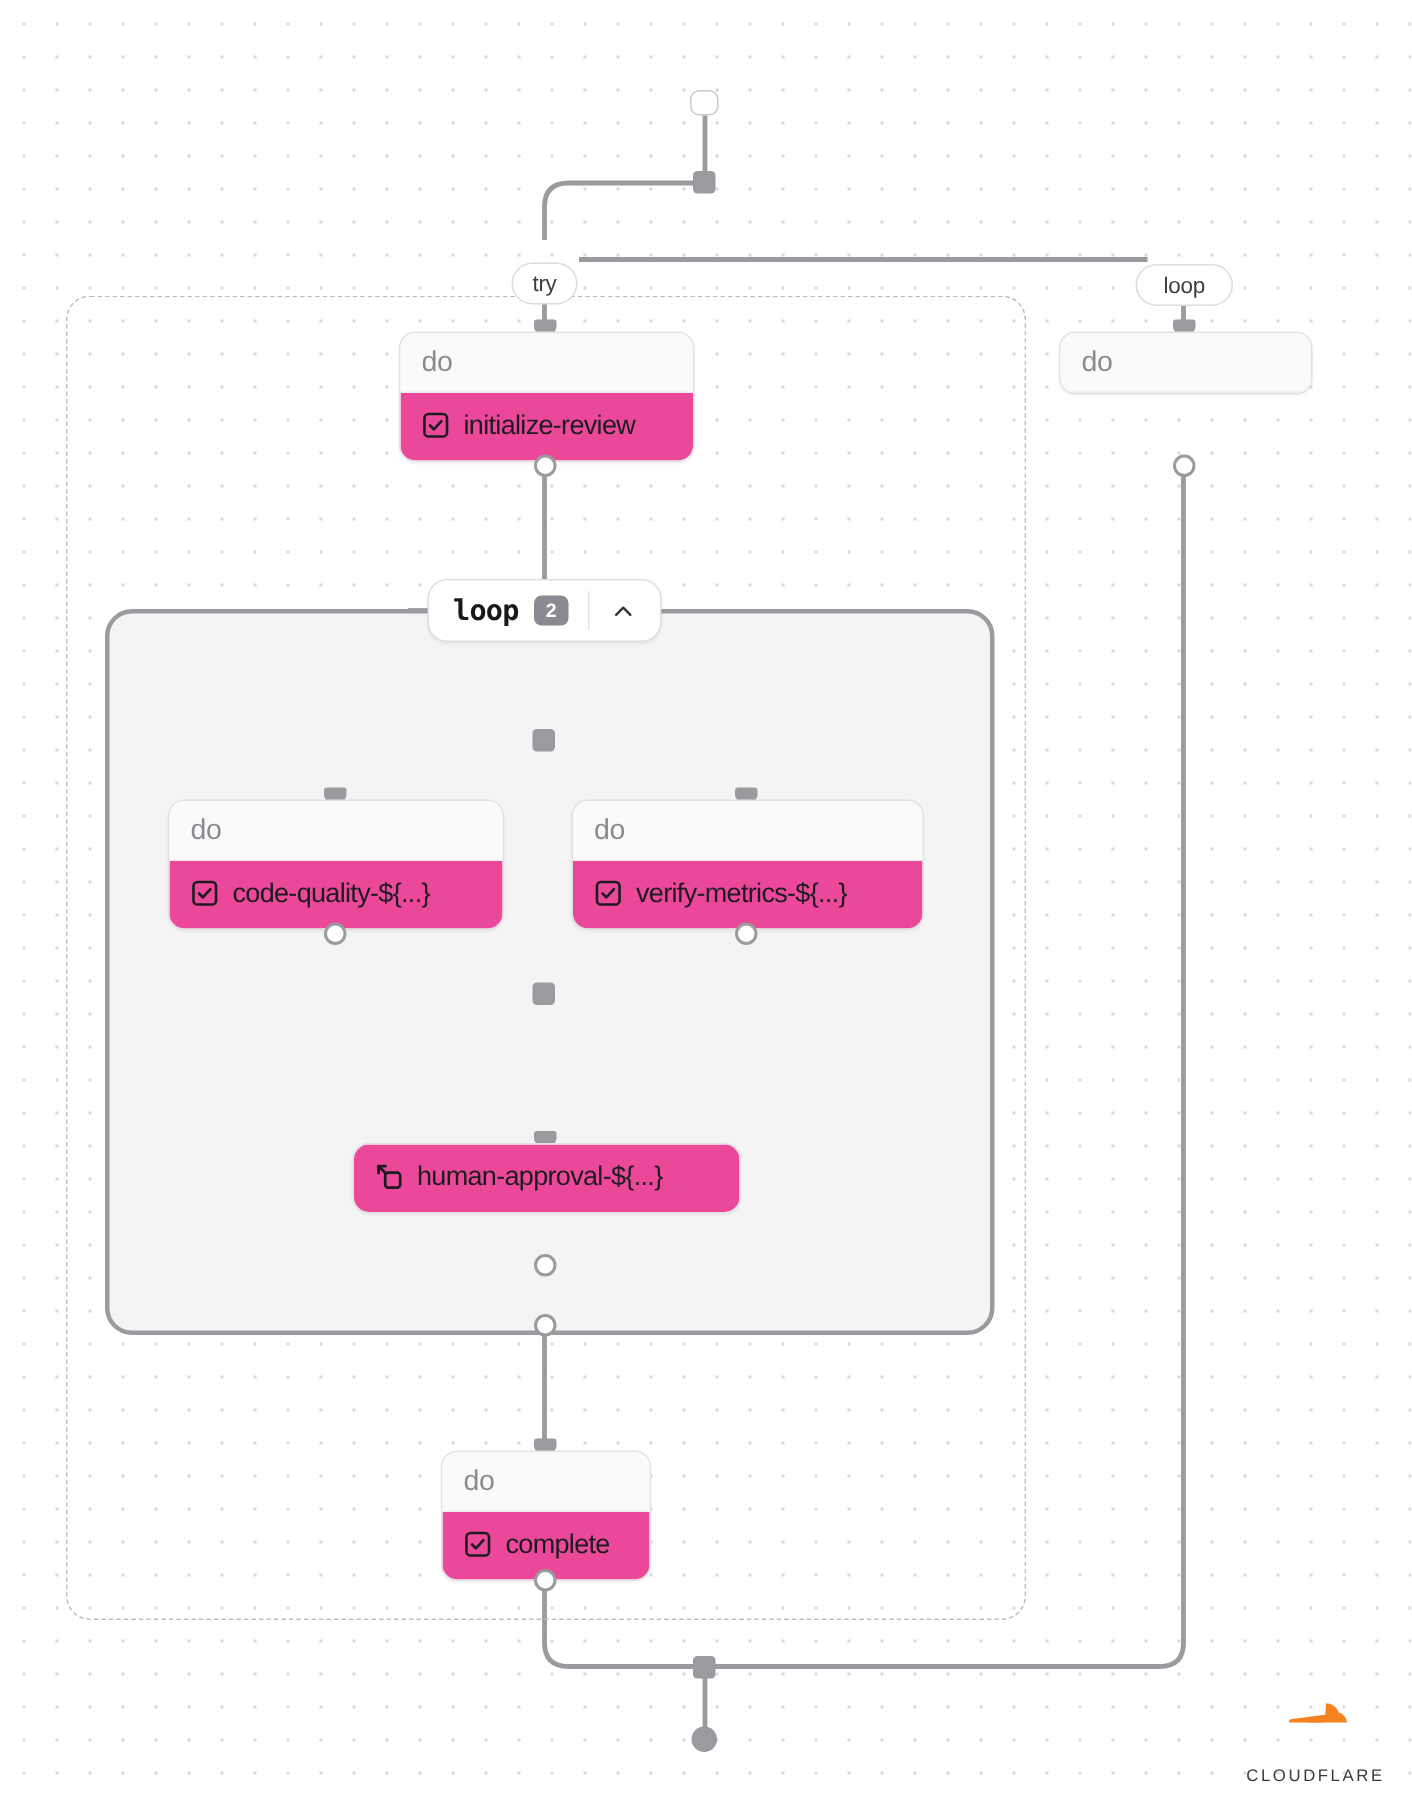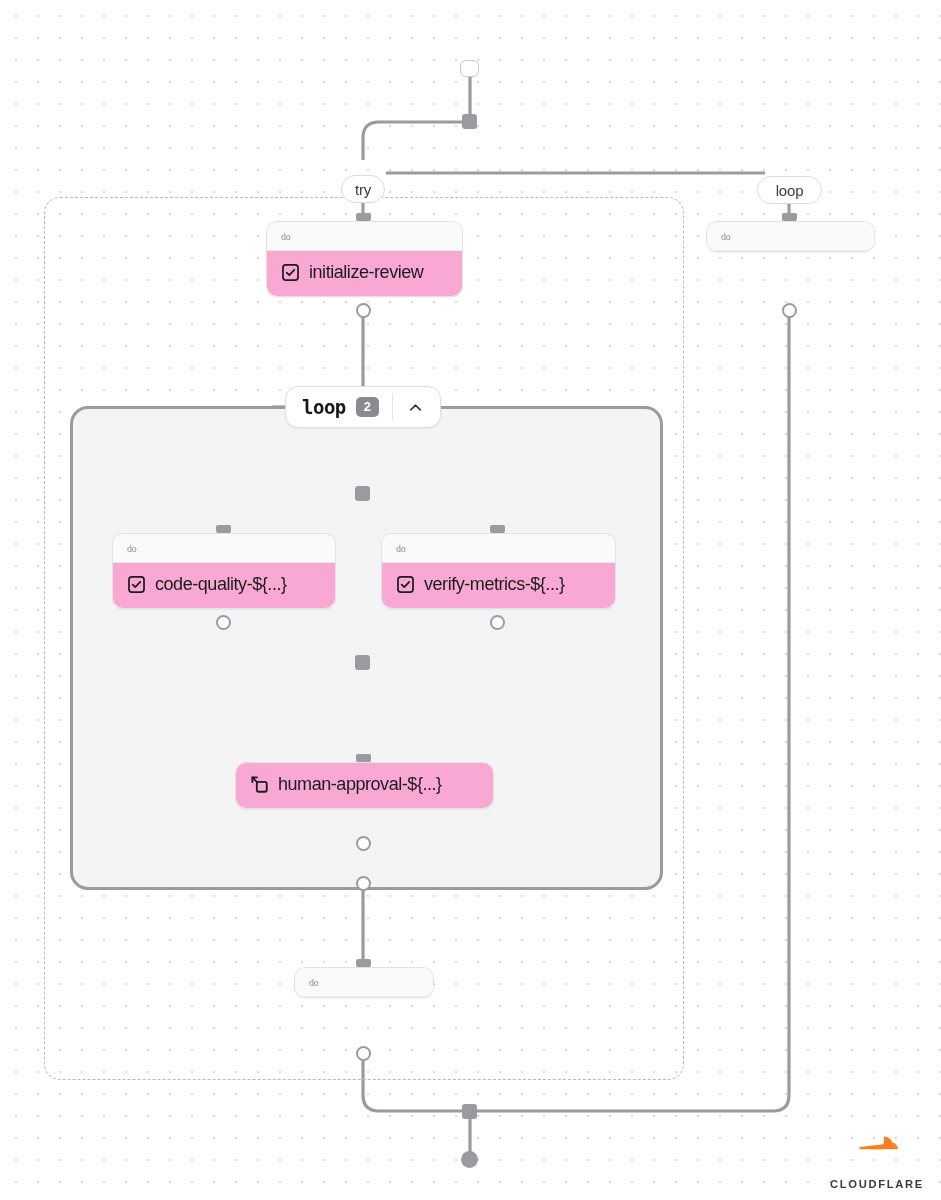--- a/index.html
+++ b/index.html
@@ -60,31 +60,31 @@
     background: #ffffff;
     border: 1px solid #e2e2e5;
     border-radius: 11px;
     box-shadow: 0 1px 2px rgba(0,0,0,0.05);
     overflow: hidden;
   }
   .node-header {
     background: #fafafa;
     border-bottom: 1px solid #ececee;
     padding: 9px 14px 8px 14px;
-    font-family: Liberation Serif, serif;
-    font-size: 10px;
+    font-family: Liberation Sans, sans-serif;
+    font-size: 19px;
     color: #8b8b92;
     letter-spacing: -0.2px;
   }
   .node-body {
     display: flex;
     align-items: center;
     gap: 9px;
     padding: 11px 14px 13px 14px;
-    background: #f9a8d4;
+    background: #ec4899;
   }
   .node-label {
     font-size: 18px;
     color: #1c1c20;
     letter-spacing: -0.45px;
     white-space: nowrap;
   }
   .node-icon {
     flex: 0 0 auto;
     width: 19px;
@@ -202,21 +202,21 @@
   
   .cf-logo {
     position: absolute;
     right: 12px;
     bottom: 10px;
     width: 104px;
     text-align: center;
   }
   .cf-word {
     font-size: 11.2px;
-    font-weight: bold;
+    font-weight: normal;
     letter-spacing: 1.7px;
     color: #3b3b3f;
     margin-top: 18px;
   }
 </style>
 </head>
 <body>
 
 <div id="canvas">
 
@@ -350,20 +350,27 @@
       <span class="node-label">human-approval-${...}</span>
     </div>
   </div>
   <div class="handle-bottom" style="left:356px; top:836px;"></div>
 
   <div class="handle-bottom" style="left:356px; top:876px;"></div>
 
   <div class="handle-top" style="left:356px; top:959px;"></div>
   <div class="node" style="left:294px; top:967px; width:138px;">
     <div class="node-header">do</div>
+    <div class="node-body">
+      <svg class="node-icon" viewBox="0 0 24 24">
+        <rect x="2.5" y="2.5" width="19" height="19" rx="3.5" fill="none" stroke="#1c1c20" stroke-width="2.2"></rect>
+        <path d="M7.2 12.2 L10.4 15.4 L16.8 8.6" fill="none" stroke="#1c1c20" stroke-width="2.2" stroke-linecap="round" stroke-linejoin="round"></path>
+      </svg>
+      <span class="node-label">complete</span>
+    </div>
   </div>
   <div class="handle-bottom" style="left:356px; top:1046px;"></div>
 
   <div class="cf-logo">
     <svg width="62" height="26" viewBox="0 0 62 26">
       <path d="M38 6.5a9 9 0 0 1 8.8 7.2 5.6 5.6 0 0 1 5.1 5.6H24.5l13-5.2z" fill="#f6821f"></path>
       <path d="M46.8 13.7a9 9 0 0 0-.3-1.2 7.6 7.6 0 0 1 5.6 7h-.2a5.6 5.6 0 0 0-5.1-5.8z" fill="#e07b23"></path>
       <path d="M13.5 19.3c-.4-1.1 0-2 .9-2.2l22.4-2.9c.4 0 .6.4.4.8l-1.6 4.3z" fill="#f6821f"></path>
       <path d="M36.4 14.2l-7.5 1 8.6-3.4z" fill="#ffffff" opacity="0.55"></path>
     </svg>

